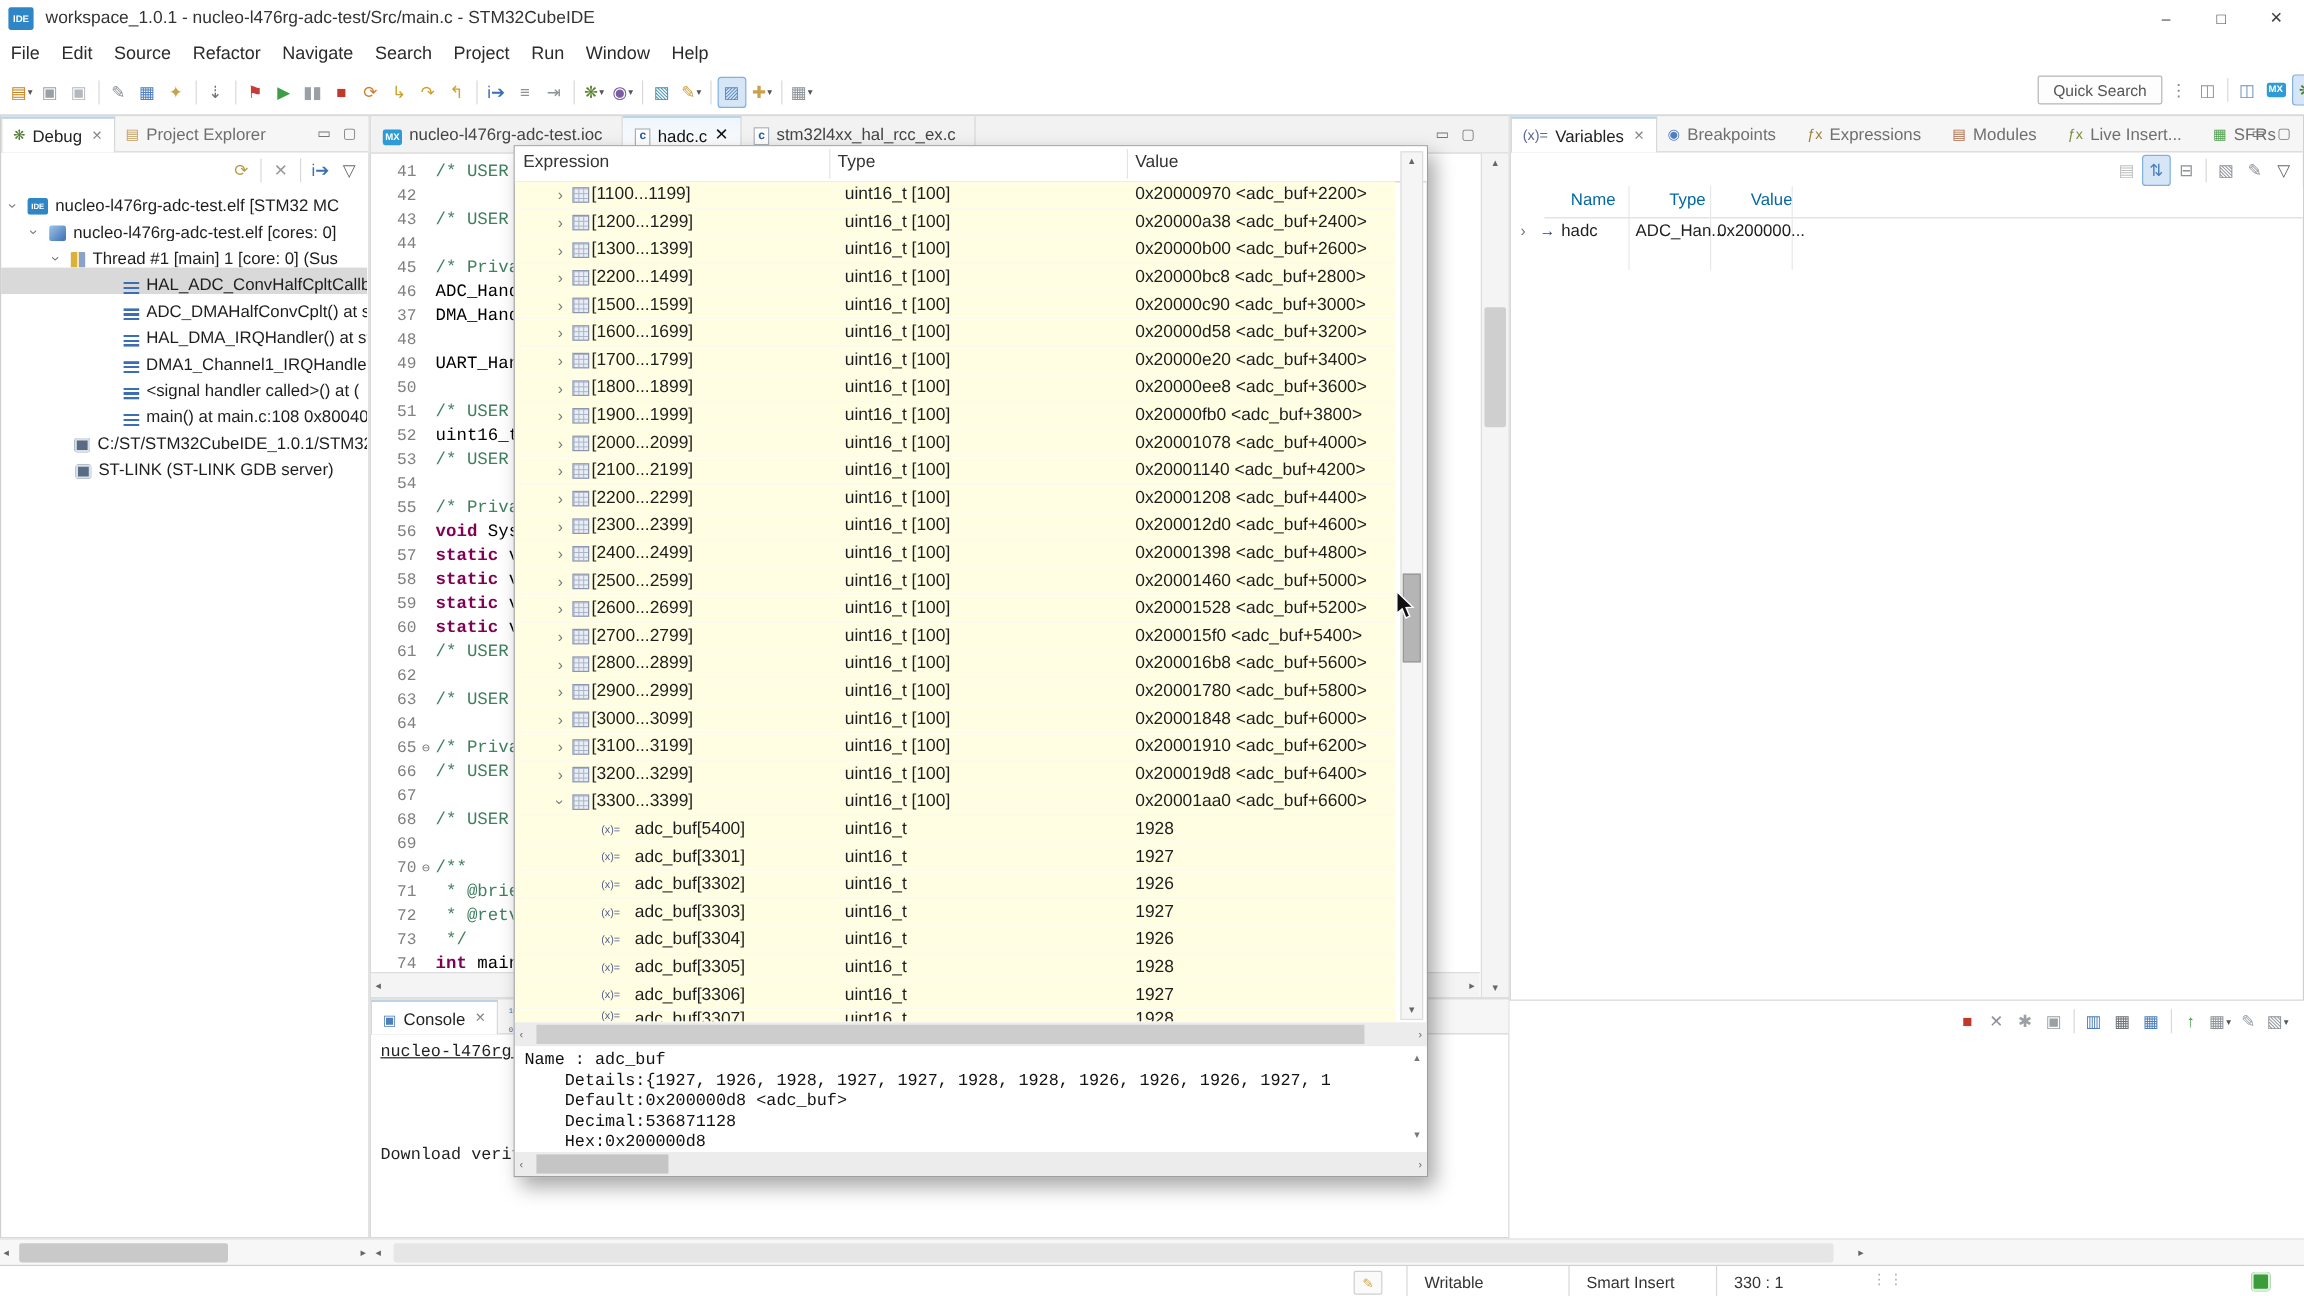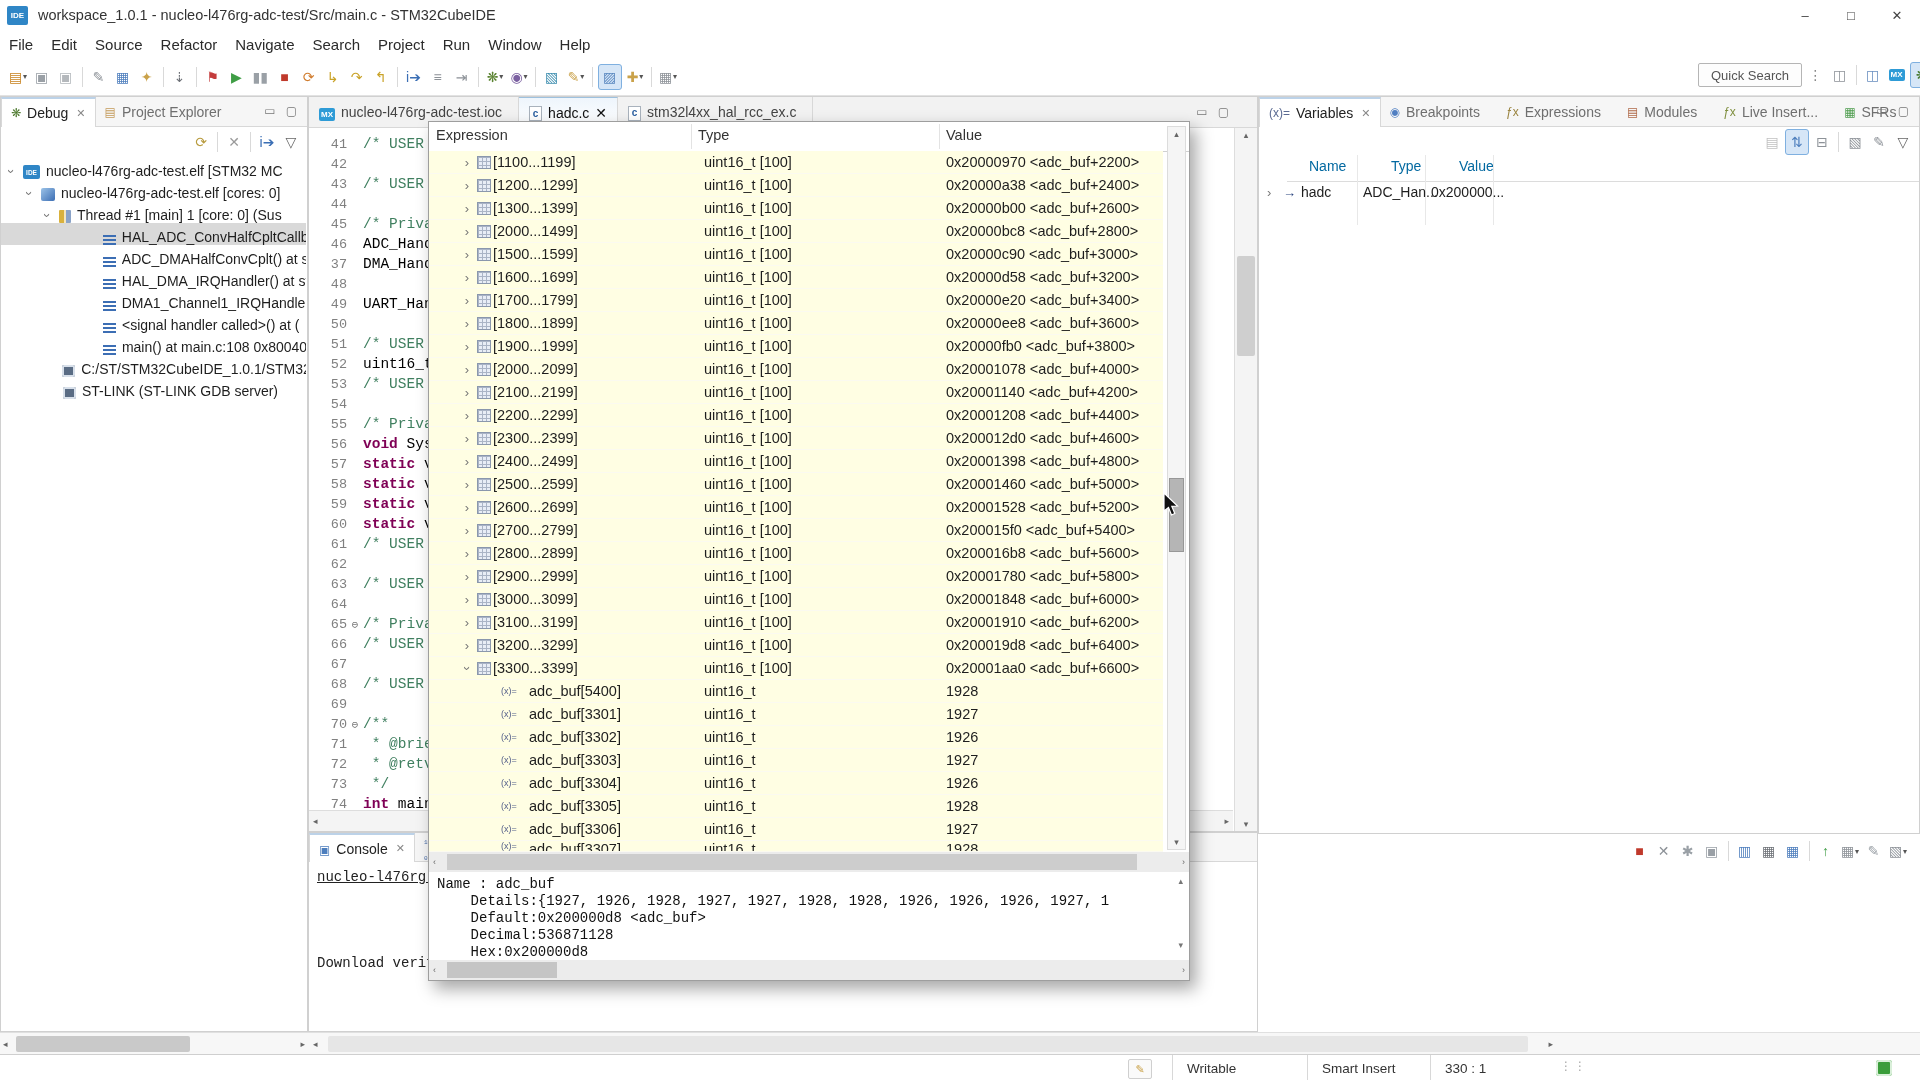--- a/index.html
+++ b/index.html
@@ -980,21 +980,21 @@
 
           <span class="lab">[1300...1399]</span>
           <span class="typ">uint16_t [100]</span>
           <span class="val">0x20000b00 &lt;adc_buf+2600&gt;</span>
         </div>
 
         <div class="prow range">
           <span class="exp">›</span>
           <span class="icon-array"></span>
 
-          <span class="lab">[2000...1499]</span>
+          <span class="lab">[2200...1499]</span>
           <span class="typ">uint16_t [100]</span>
           <span class="val">0x20000bc8 &lt;adc_buf+2800&gt;</span>
         </div>
 
         <div class="prow range">
           <span class="exp">›</span>
           <span class="icon-array"></span>
 
           <span class="lab">[1500...1599]</span>
           <span class="typ">uint16_t [100]</span>

